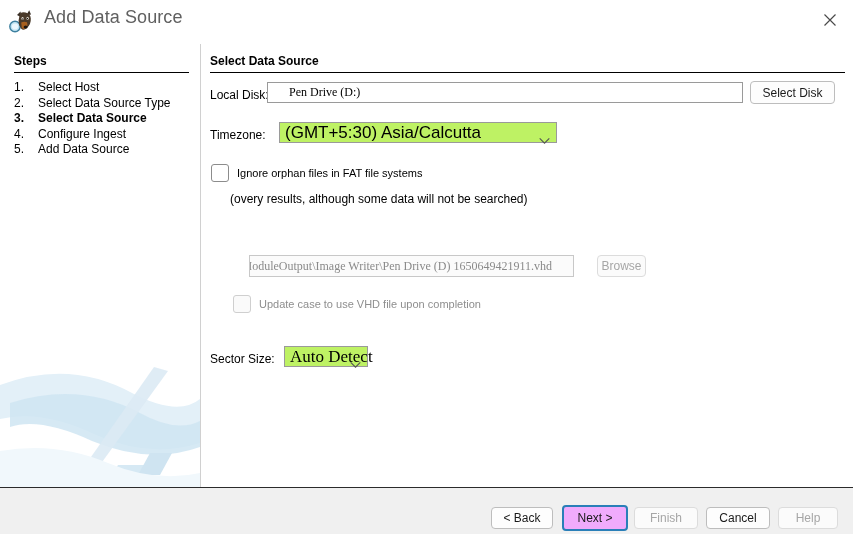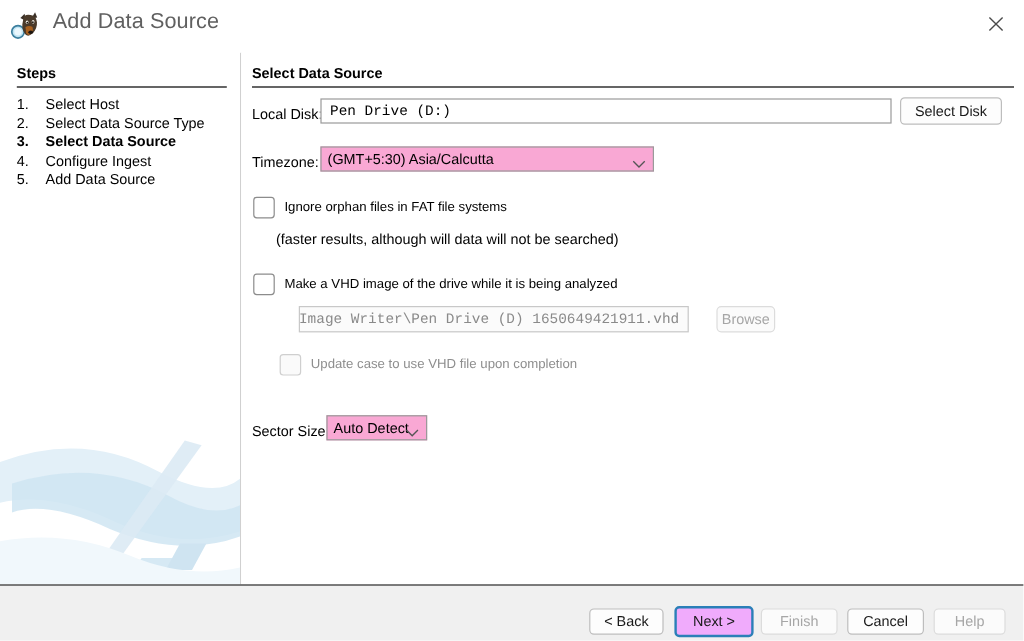--- a/index.html
+++ b/index.html
@@ -106,50 +106,51 @@
   .lbl {
     position: absolute;
     font-size: 12px; color: #000;
     white-space: nowrap;
   }
 
   .textfield {
     position: absolute;
     background: #ffffff;
     border: 1px solid #9a9a9a;
-    font-family: Liberation Mono, monospace;
+    font-family: Liberation Serif, serif;
     font-size: 12px;
     color: #000;
-    padding: 2px 7px;
+    padding: 2px 21px;
     display: flex; align-items: center;
     overflow: hidden;
     white-space: nowrap;
   }
   .textfield.disabled {
     background: #fbfbfb;
     border: 1px solid #c8c8c8;
     color: #8a8a8a;
     justify-content: flex-end;
   }
 
   .combo {
     position: absolute;
-    background: #f9a8d4;
+    background: #bef264;
     border: 1px solid #9a9a9a;
-    font-size: 12px; color: #000;
+    font-size: 17px; color: #000;
     display: flex; align-items: center;
     padding: 0 5px;
     white-space: nowrap;
+    margin-left: 12px;
   }
   .combo .caret {
     position: absolute; right: 6px; top: 50%;
     transform: translateY(-50%);
     width: 11px; height: 7px;
   }
-  .combo.inline { padding-right: 20px; }
+  .combo.inline { padding-right: 20px; font-family: Liberation Serif, serif; }
 
   .btn {
     position: absolute;
     background: #fdfdfd;
     border: 1px solid #bdbdbd;
     border-radius: 4px;
     font-family: "Liberation Sans", sans-serif;
     font-size: 12px;
     color: #1a1a1a;
     display: flex; align-items: center; justify-content: center;
@@ -290,26 +291,22 @@
           <svg width="11" height="7" viewBox="0 0 11 7">
               <path d="M0.7 0.9 L5.5 5.6 L10.3 0.9" stroke="#555" stroke-width="1.15" fill="none"></path>
             </svg>
         </span>
       </div>
 
       <div class="cbrow" style="left:10px; top:120px;">
         <span class="cbox"></span>
         <span class="cblabel">Ignore orphan files in FAT file systems</span>
       </div>
-      <div class="hint" style="left:29px; top:148px;">(faster results, although will data will not be searched)</div>
-
-      <div class="cbrow" style="left:10px; top:184px;">
-        <span class="cbox"></span>
-        <span class="cblabel">Make a VHD image of the drive while it is being analyzed</span>
-      </div>
+      <div class="hint" style="left:29px; top:148px;">(overy results, although some data will not be searched)</div>
+
 
       <div class="textfield disabled" style="left:48px; top:211px; width:325px; height:22px;">overy\ModuleOutput\Image Writer\Pen Drive (D) 1650649421911.vhd</div>
       <div class="btn disabled" style="left:396px; top:211px; width:49px; height:22px;">Browse</div>
 
       <div class="cbrow" style="left:32px; top:251px;">
         <span class="cbox disabled"></span>
         <span class="cblabel disabled">Update case to use VHD file upon completion</span>
       </div>
 
       <div class="lbl" style="left:9px; top:308px;">Sector Size:</div>

